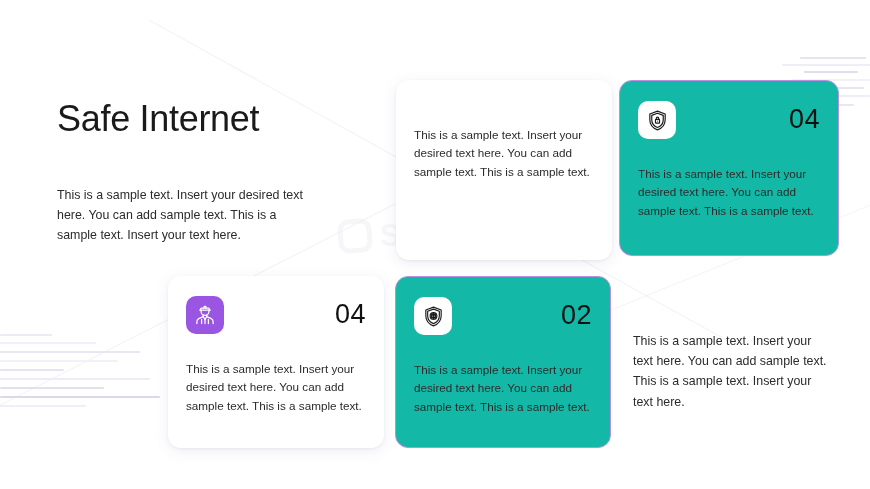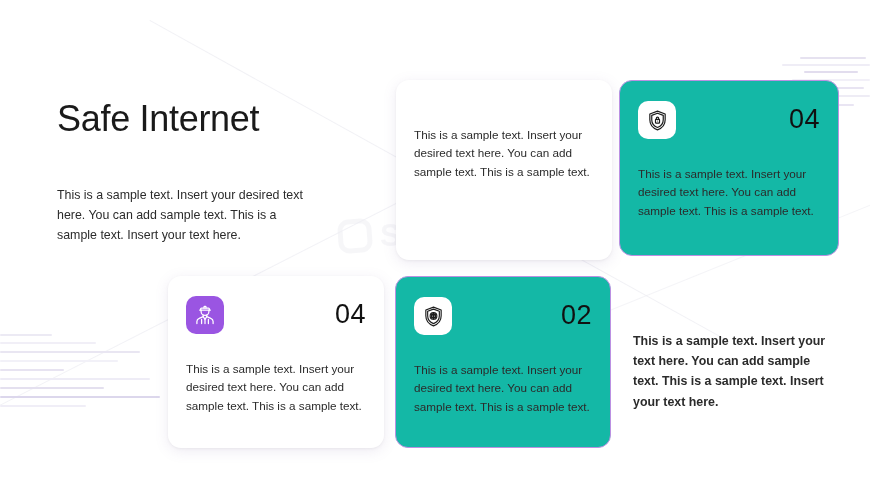--- a/index.html
+++ b/index.html
@@ -57,21 +57,21 @@
     line-height:1.22; letter-spacing:-0.3px;
   }
   #intro-paragraph {
     position:absolute; left:57px; top:185px; width:260px;
     font-size:12.4px; line-height:1.62; color:#2b2b2b;
   }
 
   
   #side-paragraph {
     position:absolute; left:633px; top:331px; width:195px;
-    font-size:12.4px; line-height:1.63; color:#2b2b2b;font-weight:bold;
+    font-size:12.4px; line-height:1.63; color:#2b2b2b;
   }
 
   
   .card {
     position:absolute;
     border-radius:13px;
     padding:20px 18px;
   }
   .card.light {
     background:#ffffff;

